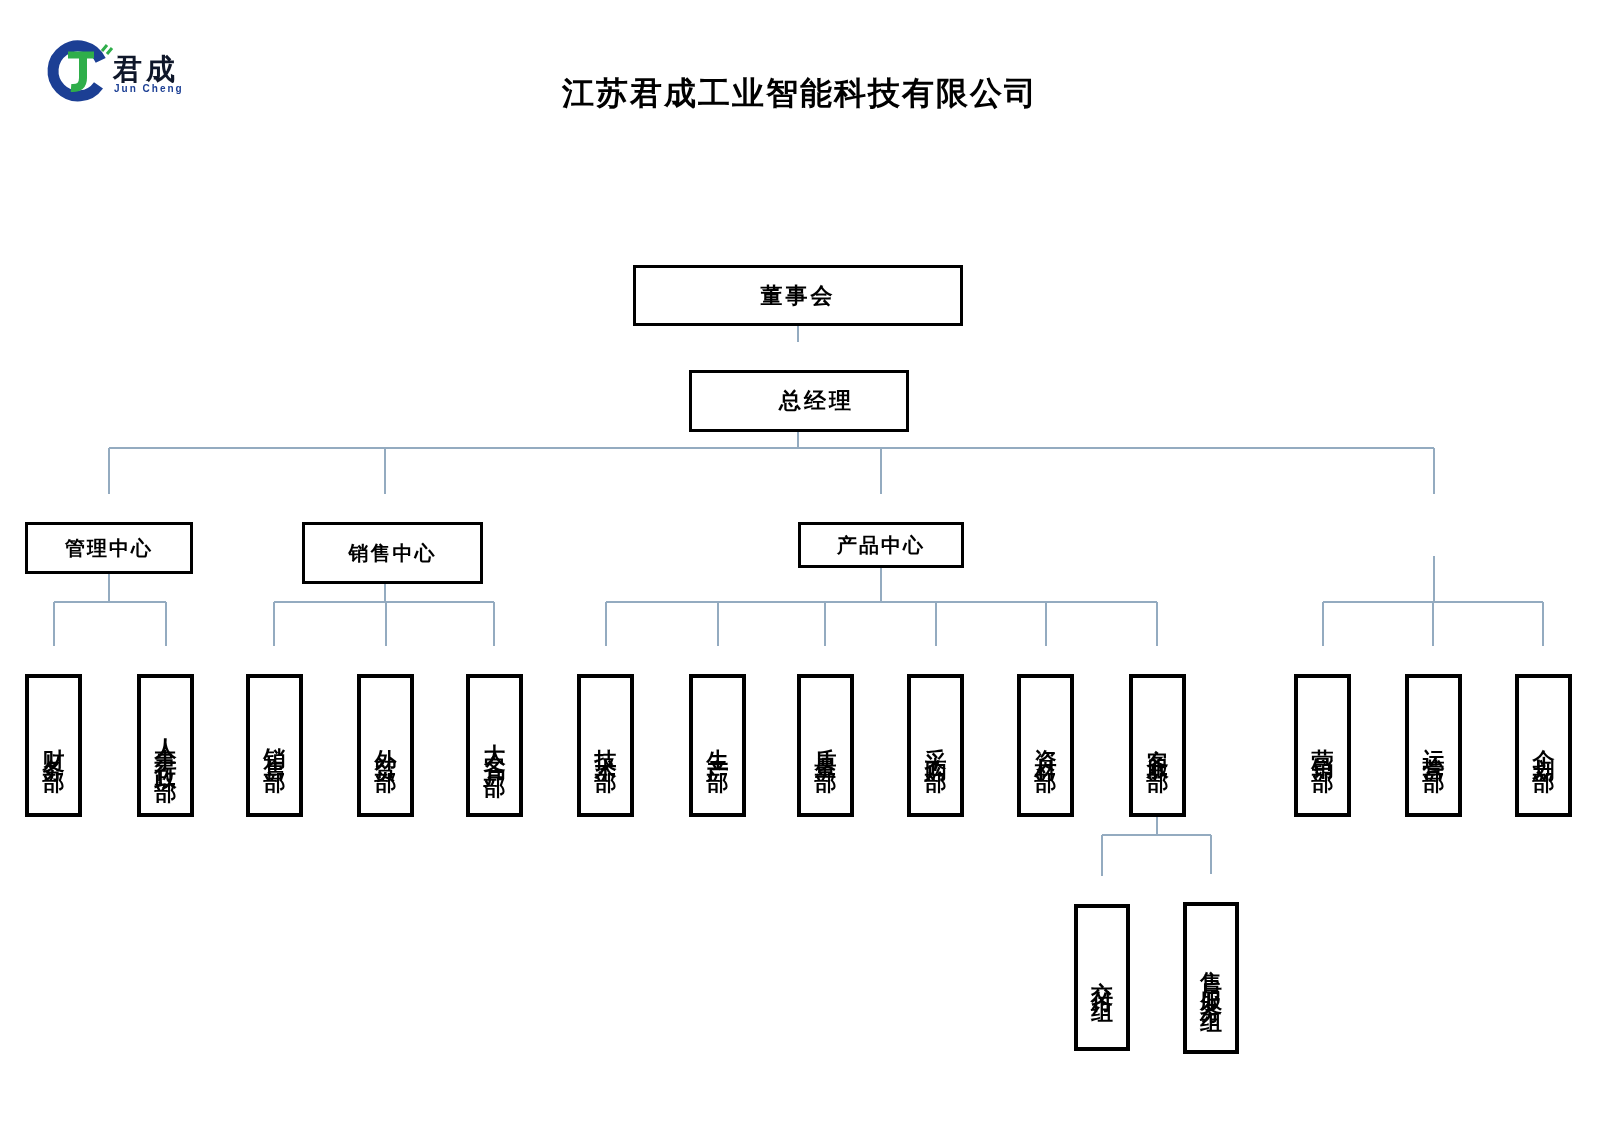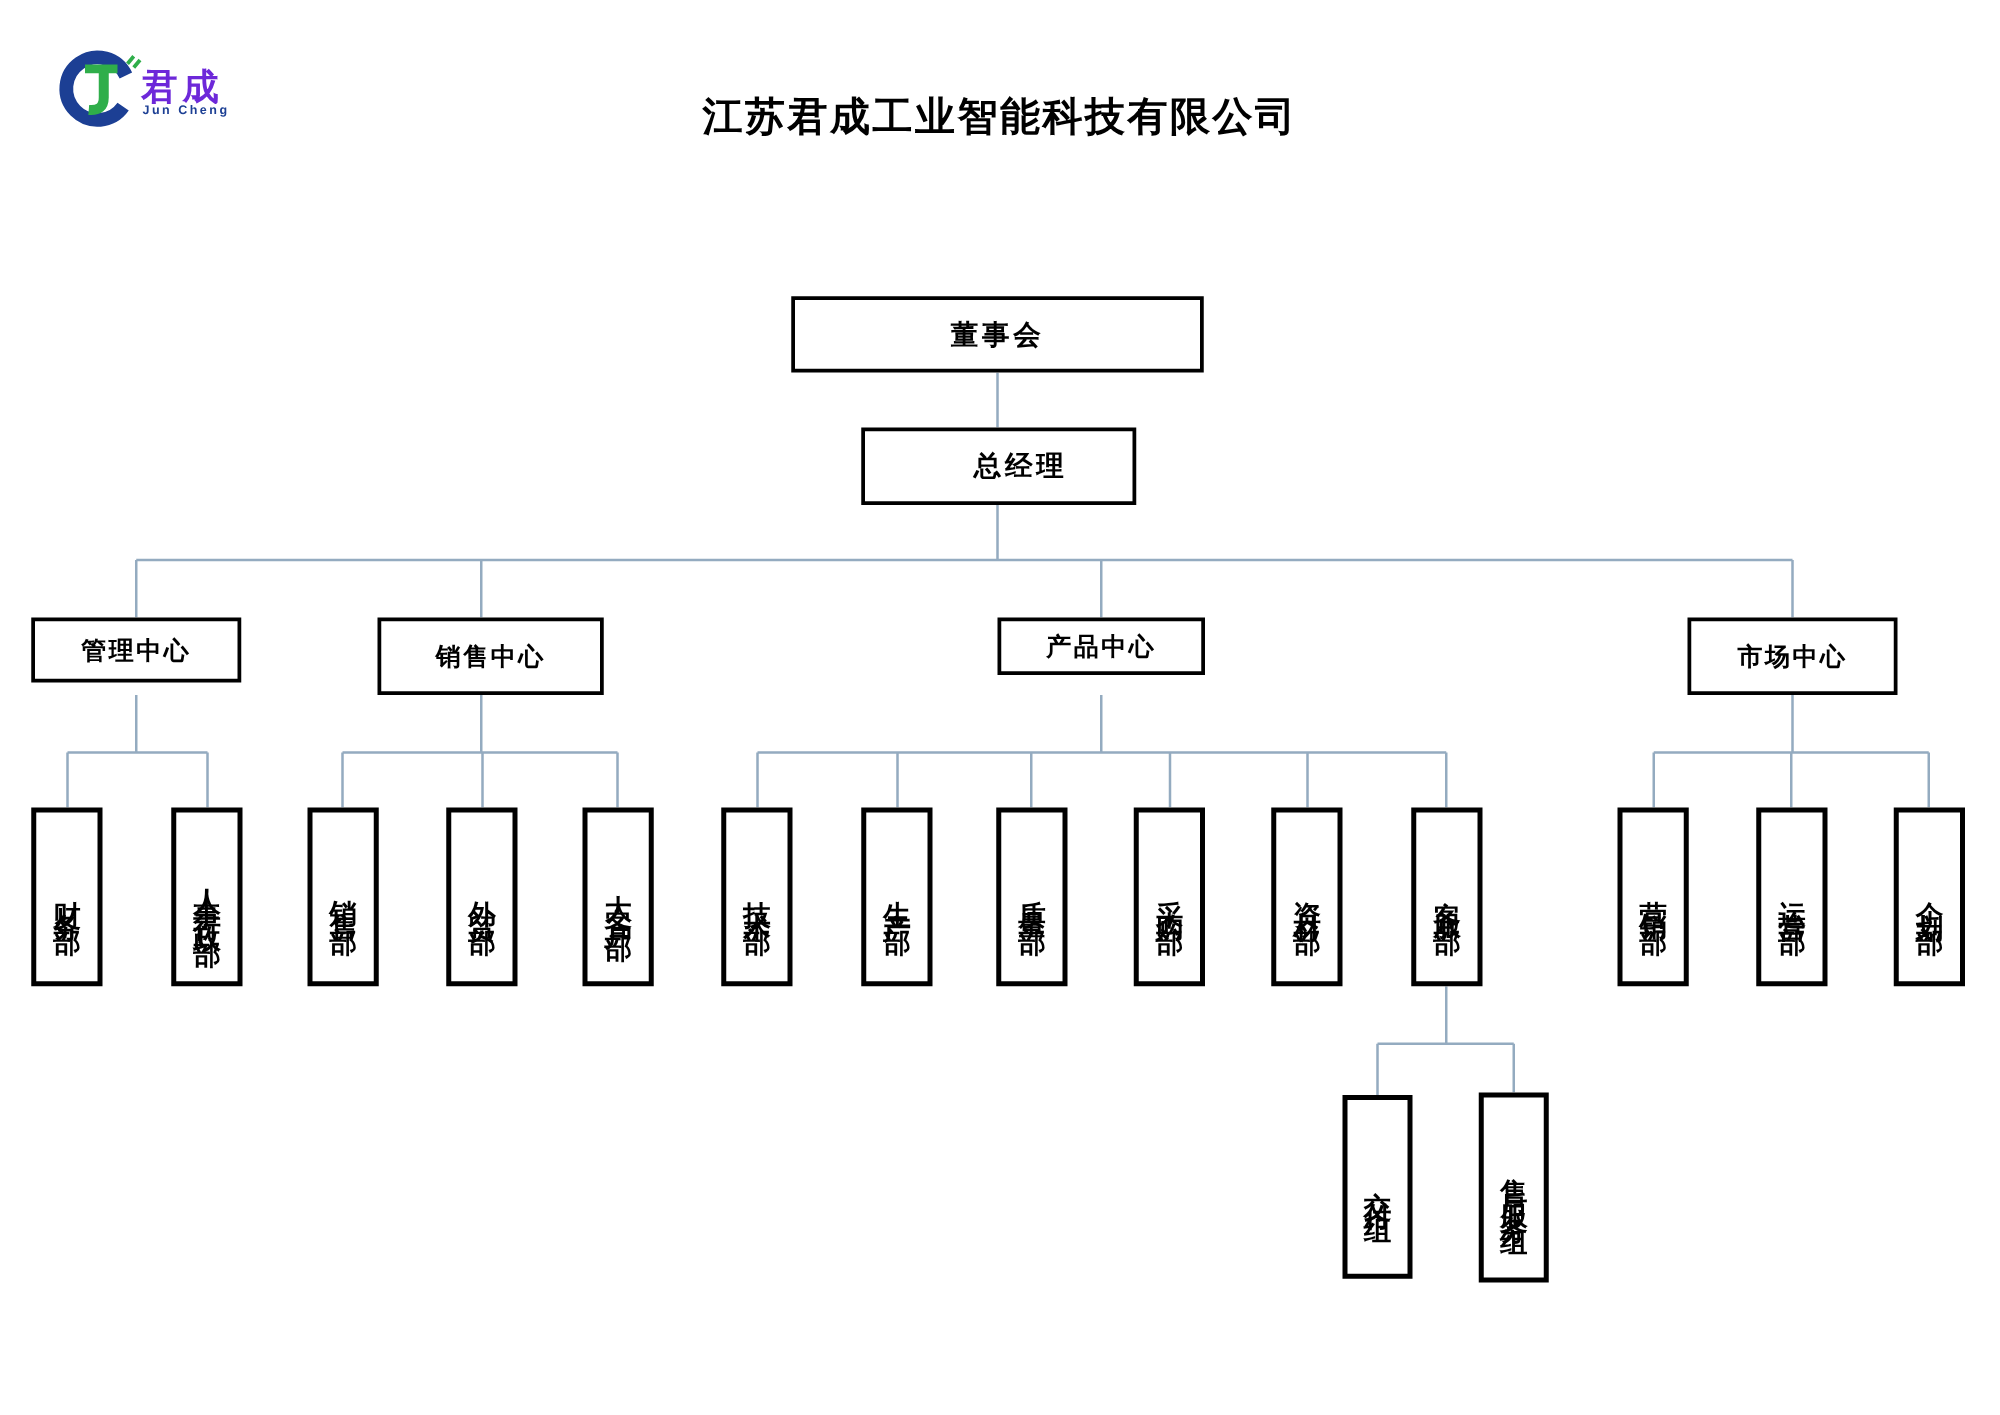--- a/index.html
+++ b/index.html
@@ -17,20 +17,21 @@
     position: absolute;
     box-sizing: border-box;
     background: #ffffff;
     border: 3px solid #000000;
     display: flex;
     align-items: center;
     justify-content: center;
     color: #000000;
     font-family: "Liberation Serif", serif;
     font-weight: 600;
+    margin-top: 28px;
   }
   .lvl1 { font-size: 22px; letter-spacing: 3px; }
   .lvl2 { font-size: 20px; letter-spacing: 2px; }
   .vbox {
     border-width: 4px;
     writing-mode: vertical-rl;
     text-orientation: upright;
     font-size: 22px;
     letter-spacing: 10px;
     font-weight: 600;
@@ -45,21 +46,21 @@
     font-family: Liberation Mono, monospace;
     font-weight: 700;
   }
   #company-title { top: 72px; font-size: 32px; letter-spacing: 2px; }
   #chart-subtitle { top: 160px; font-size: 30px; letter-spacing: 3px; }
 
   #logo { position: absolute; left: 45px; top: 36px; width: 150px; height: 76px; }
   #logo svg { display: block; }
   .logo-zh {
     position: absolute; left: 68px; top: 14px;
-    font-size: 29px; font-weight: 700; color: #6d28d9;
+    font-size: 29px; font-weight: 700; color: #0f172a;
     letter-spacing: 4px; font-family: "Liberation Sans", sans-serif;
   }
   .logo-en {
     position: absolute; left: 69px; top: 47px;
     font-size: 10px; font-weight: 700; color: #1c3f94;
     letter-spacing: 2px; font-family: "Liberation Sans", sans-serif;
   }
 </style>
 </head>
 <body>
@@ -100,21 +101,20 @@
   </div>
 
   <div id="company-title" class="titles">江苏君成工业智能科技有限公司</div>
 
   <div class="box lvl1" style="left:633px; top:237px; width:330px; height:61px;">董事会</div>
   <div class="box lvl1" style="left:689px; top:342px; width:220px; height:62px;padding-left:35px;">总经理</div>
 
   <div class="box lvl2" style="left:25px;   top:494px; width:168px; height:52px;">管理中心</div>
   <div class="box lvl2" style="left:302px;  top:494px; width:181px; height:62px;">销售中心</div>
   <div class="box lvl2" style="left:798px;  top:494px; width:166px; height:46px;">产品中心</div>
-  <div class="box lvl2" style="left:1350px; top:494px; width:168px; height:62px;">市场中心</div>
 
   <div class="box vbox" style="left:25px;  top:646px; width:57px; height:143px;">财务部</div>
   <div class="box vbox" style="left:137px; top:646px; width:57px; height:143px;">人事行政部</div>
 
   <div class="box vbox" style="left:246px; top:646px; width:57px; height:143px;">销售部</div>
   <div class="box vbox" style="left:357px; top:646px; width:57px; height:143px;">外贸部</div>
   <div class="box vbox" style="left:466px; top:646px; width:57px; height:143px;">大客户部</div>
 
   <div class="box vbox" style="left:577px; top:646px; width:57px; height:143px;">技术部</div>
   <div class="box vbox" style="left:689px; top:646px; width:57px; height:143px;">生产部</div>

